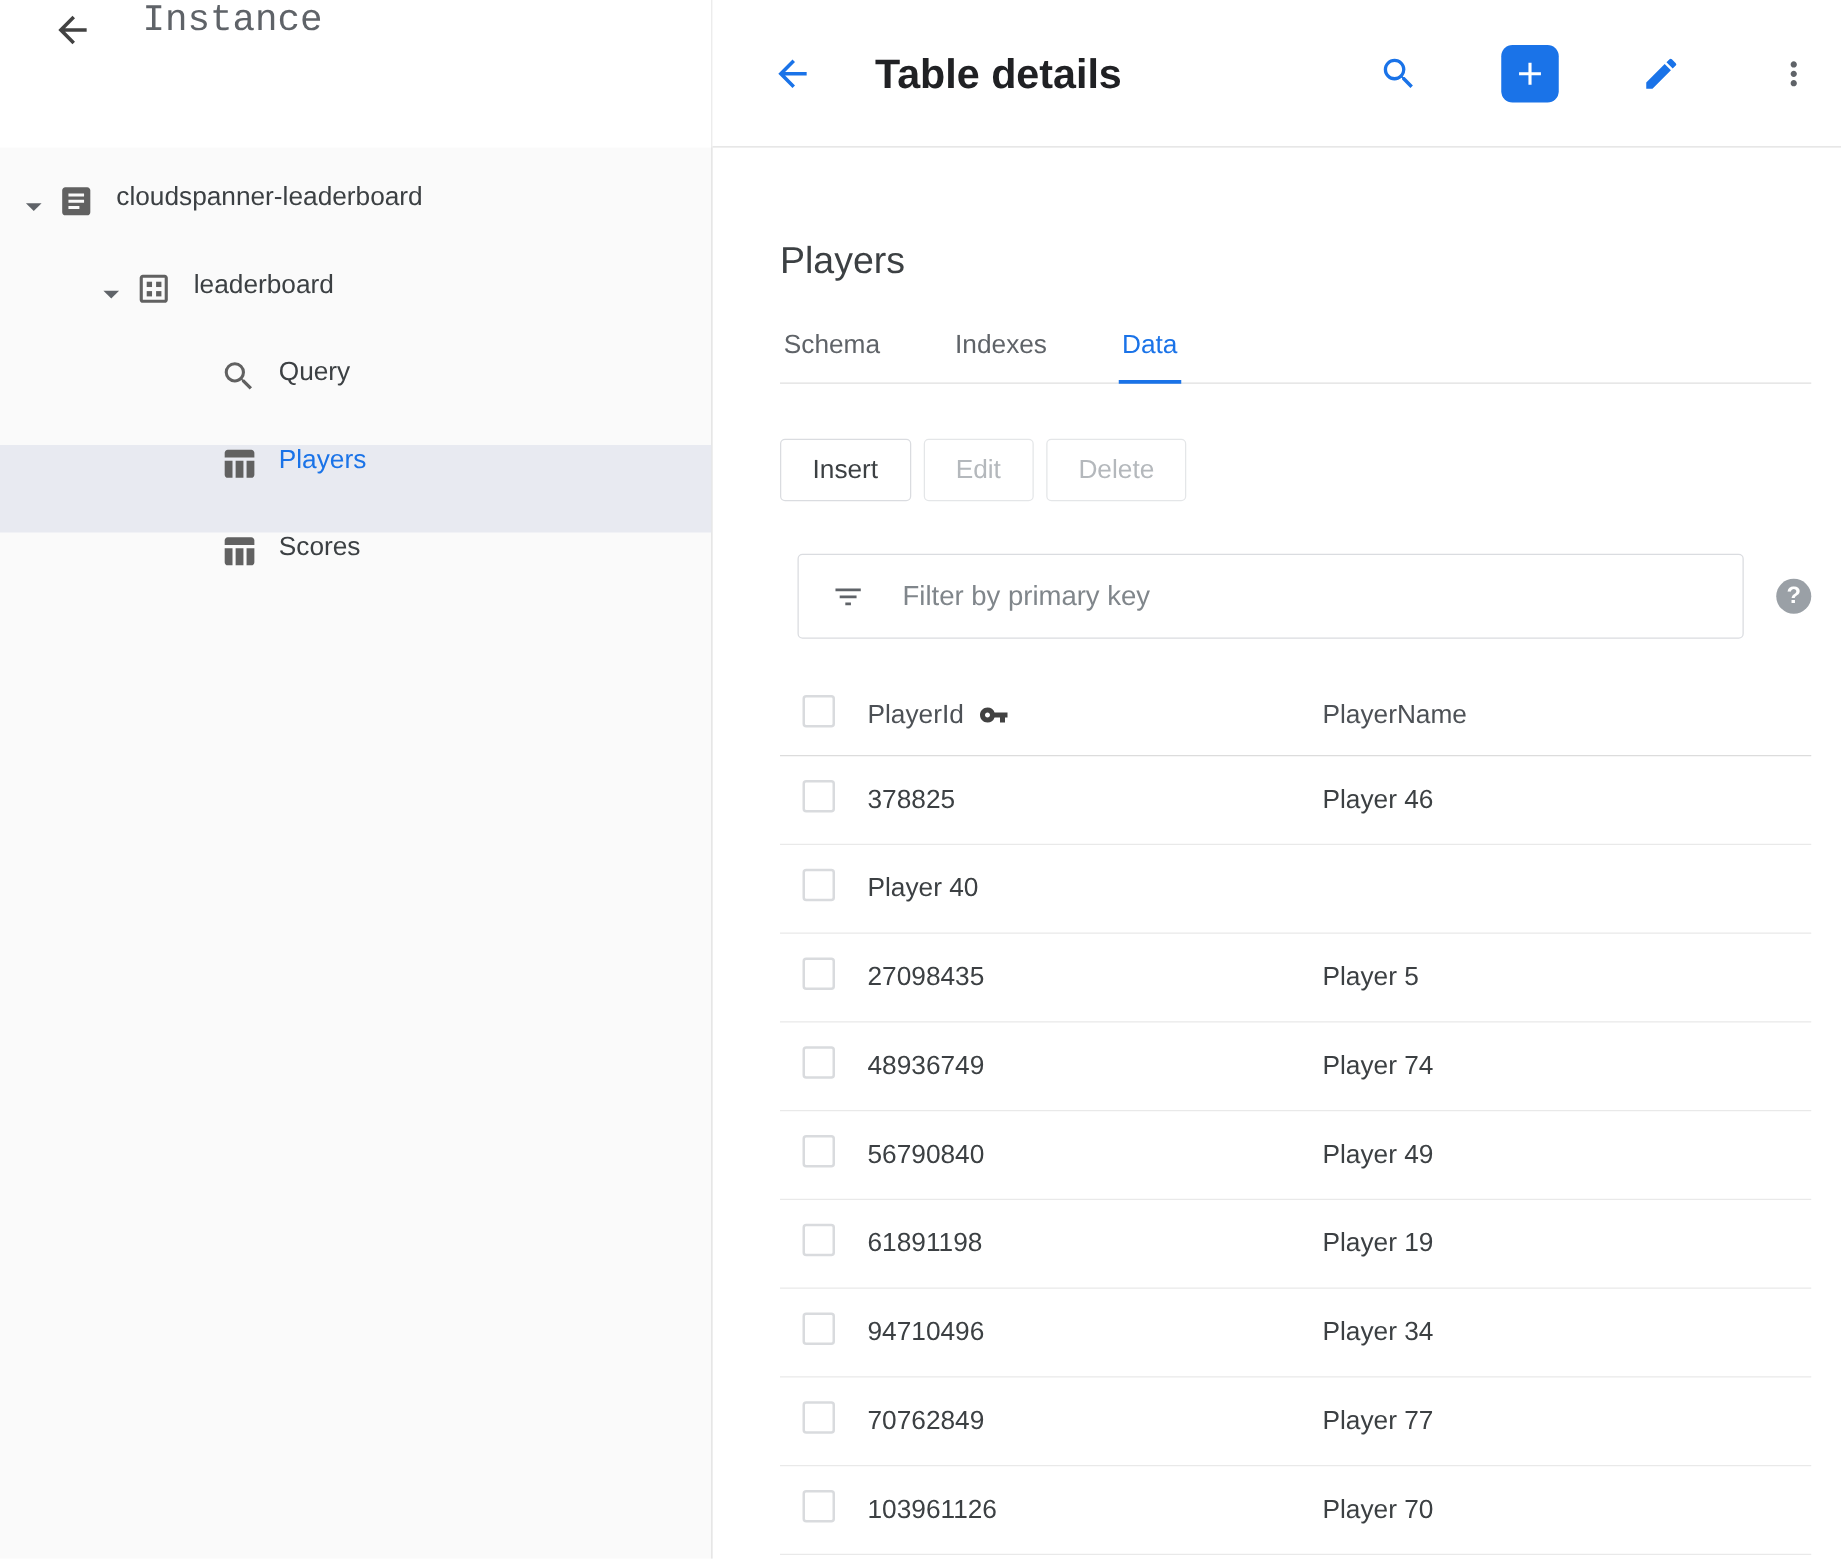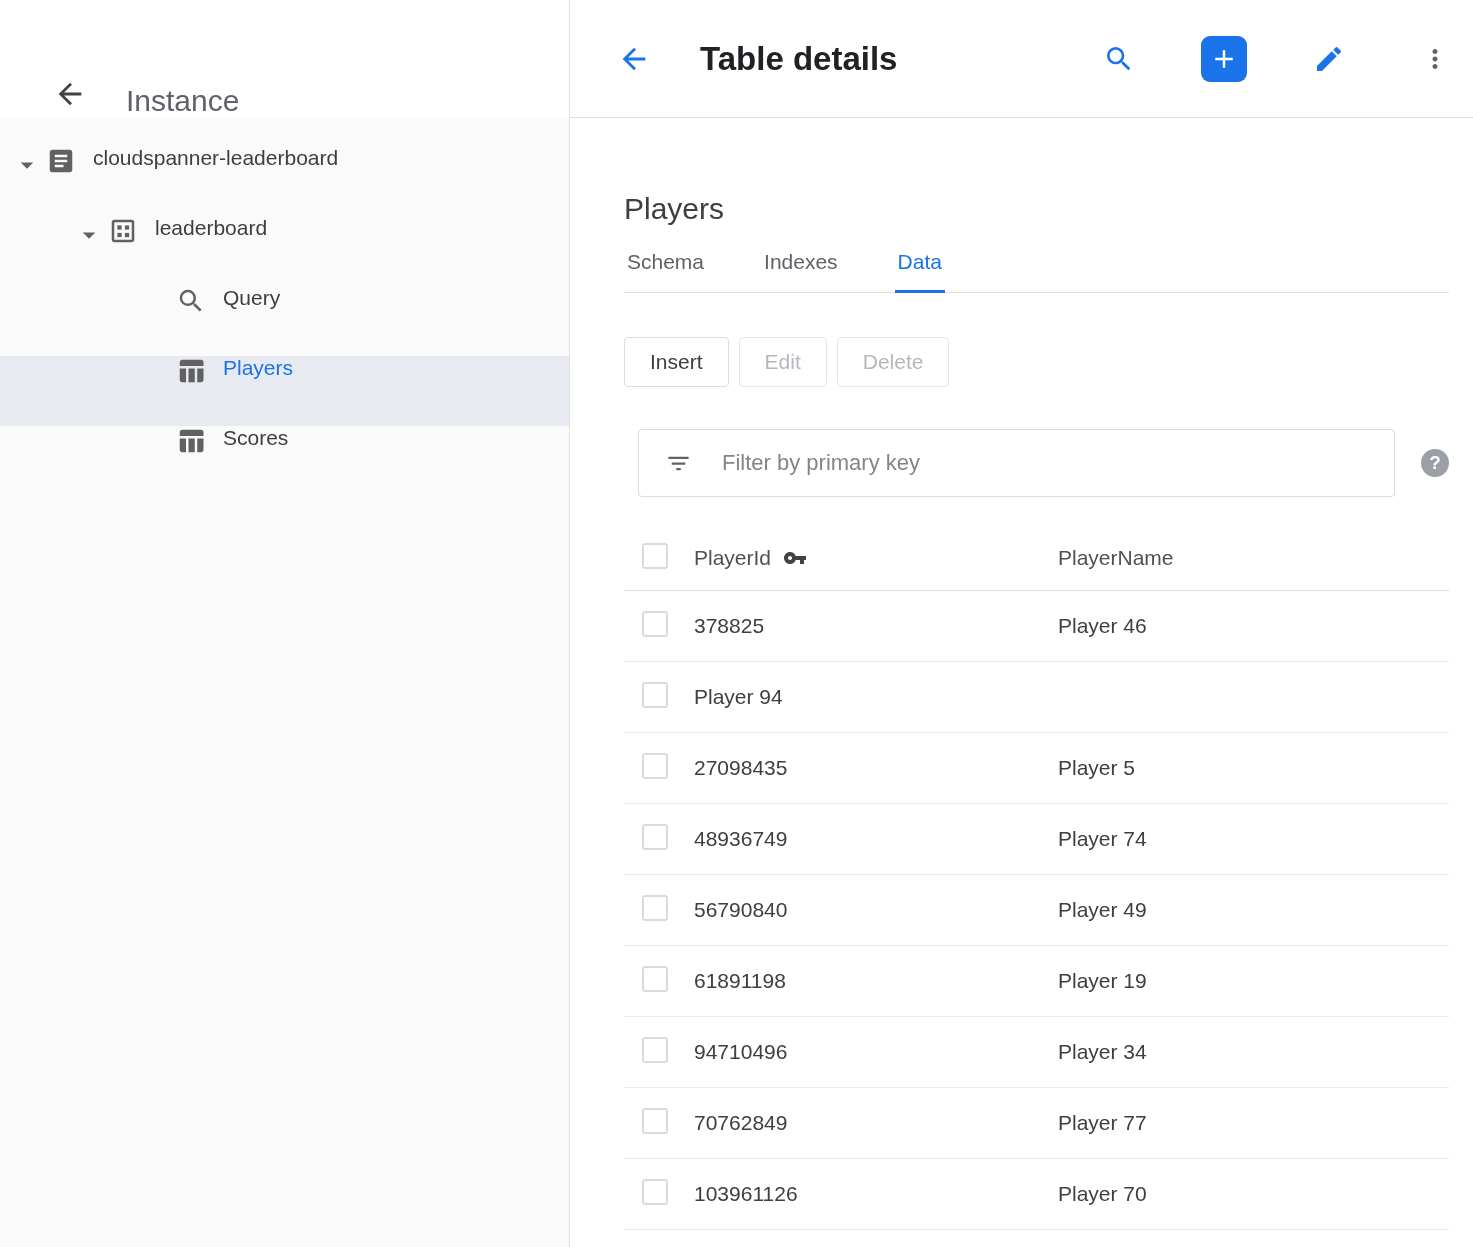--- a/index.html
+++ b/index.html
@@ -5,21 +5,21 @@
   * { margin:0; padding:0; box-sizing:border-box; }
   html,body { width:1473px; height:1247px; overflow:hidden; background:#fff;
     font-family:"Liberation Sans", sans-serif; }
 
   .app { display:flex; width:100%; height:100%; }
 
   
   .sidebar { width:570px; flex-shrink:0; border-right:1px solid #e0e0e0;
     background:#fafafa; display:flex; flex-direction:column; }
   .sidebar-header { height:118px; flex-shrink:0; background:#fff;
-    display:flex; align-items:flex-end; padding-left:46px; }
+    display:flex; align-items:flex-start; padding-left:34px;font-family:Liberation Mono, monospace; }
   .icon-btn { border:none; background:transparent; cursor:pointer;
     display:flex; align-items:center; justify-content:center;
     width:48px; height:48px; padding:0; }
   .sidebar-title { font-size:30px; color:#5f6368; margin-left:32px; }
 
   .tree { padding-top:28px; }
   .tree-row { height:70px; display:flex; 
     font-size:21px; color:#3c4043; cursor:pointer; }
   .tree-row.lvl0 { padding-left:8px; }
   .tree-row.lvl1 { padding-left:70px; }
@@ -40,21 +40,21 @@
   .header-actions { margin-left:auto; display:flex; align-items:center; gap:58px; }
   .blue { color:var(--accent,#1a73e8); }
   .gray { color:#5f6368; }
   .plus-btn { width:46px; height:46px; border:none; border-radius:9px;
     background:var(--accent,#1a73e8); color:#fff; cursor:pointer;
     display:flex; align-items:center; justify-content:center; }
 
   .content { padding:46px 24px 0 54px; flex:1; overflow:hidden; }
   .page-title { font-size:30px; font-weight:400; color:#3c4043; }
 
-  .tabs { display:flex; gap:54px; margin-top:24px; border-bottom:1px solid #e0e0e0; }
+  .tabs { display:flex; gap:54px; margin-top:38px; border-bottom:1px solid #e0e0e0; }
   .tab { padding:0 3px 18px; font-size:21px; color:#5f6368; cursor:pointer; position:relative; }
   .tab.active { color:var(--accent,#1a73e8); font-weight:500; }
   .tab.active::after { content:""; position:absolute; left:0; right:0; bottom:-1px;
     height:3px; background:var(--accent,#1a73e8); }
 
   .action-bar { margin-top:44px; display:flex; gap:10px; }
   .btn { height:50px; padding:0 25px; font-size:21px; border:1px solid #dadce0;
     border-radius:4px; background:#fff; color:#3c4043; cursor:pointer;
     font-family:"Liberation Sans", sans-serif; }
   .btn[disabled] { color:#b4b8bc; border-color:#e4e6e8; cursor:default; }
@@ -246,21 +246,21 @@
       <span class="checkbox"></span>
     </div>
     <div>378825</div>
     <div>Player 46</div>
   </div>
 
   <div class="grid-row">
     <div class="cell-check">
       <span class="checkbox"></span>
     </div>
-    <div>Player 94</div>
+    <div>Player 40</div>
   </div>
 
   <div class="grid-row">
     <div class="cell-check">
       <span class="checkbox"></span>
     </div>
     <div>27098435</div>
     <div>Player 5</div>
   </div>
 

